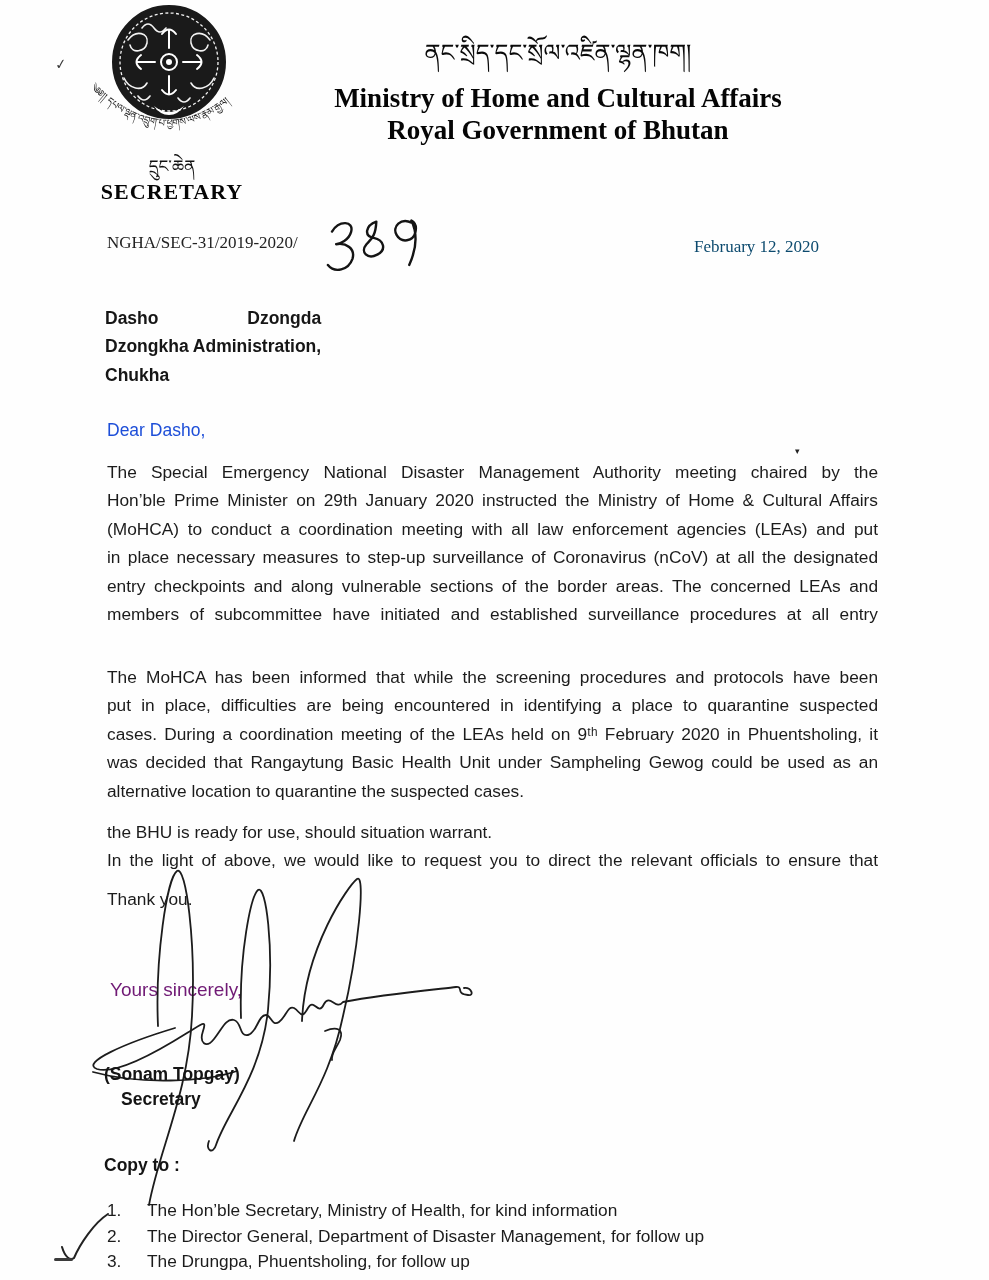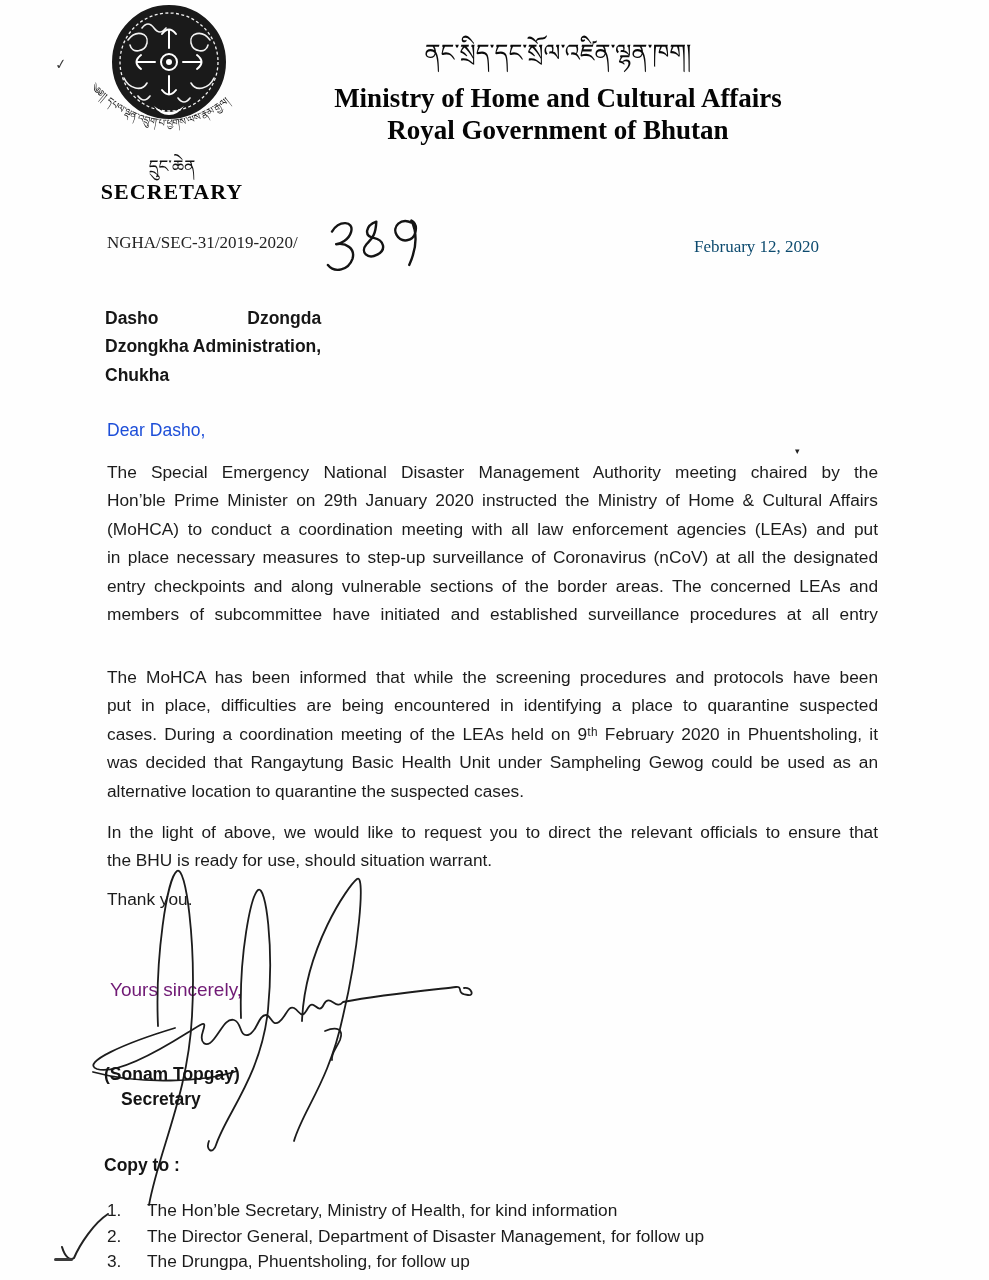--- a/index.html
+++ b/index.html
@@ -118,22 +118,22 @@
       <div class="jline">members of subcommittee have initiated and established surveillance procedures at all entry</div>
     </div>
   <div class="abs para p2">
       <div class="jline">The MoHCA has been informed that while the screening procedures and protocols have been</div>
       <div class="jline">put in place, difficulties are being encountered in identifying a place to quarantine suspected</div>
       <div class="jline">cases. During a coordination meeting of the LEAs held on 9ᵗʰ February 2020 in Phuentsholing, it</div>
       <div class="jline">was decided that Rangaytung Basic Health Unit under Sampheling Gewog could be used as an</div>
       <div class="jline jlast">alternative location to quarantine the suspected cases.</div>
     </div>
   <div class="abs para p3">
+      <div class="jline jlast">the BHU is ready for use, should situation warrant.</div>
       <div class="jline">In the light of above, we would like to request you to direct the relevant officials to ensure that</div>
-      <div class="jline jlast">the BHU is ready for use, should situation warrant.</div>
     </div>
 
   <div class="abs thanks">Thank you.</div>
   <div class="abs yours">Yours sincerely,</div>
 
   <div class="abs sig-overlay">
     <svg width="430" height="400" viewBox="0 0 430 400">
       <g stroke="#1c1c1c" stroke-width="1.8" fill="none" stroke-linecap="round" stroke-linejoin="round">
 
         <path d="M 103,168 C 100,100 112,20 122,13 C 131,7 141,85 137,158 C 133,237 104,292 94,347"></path>

